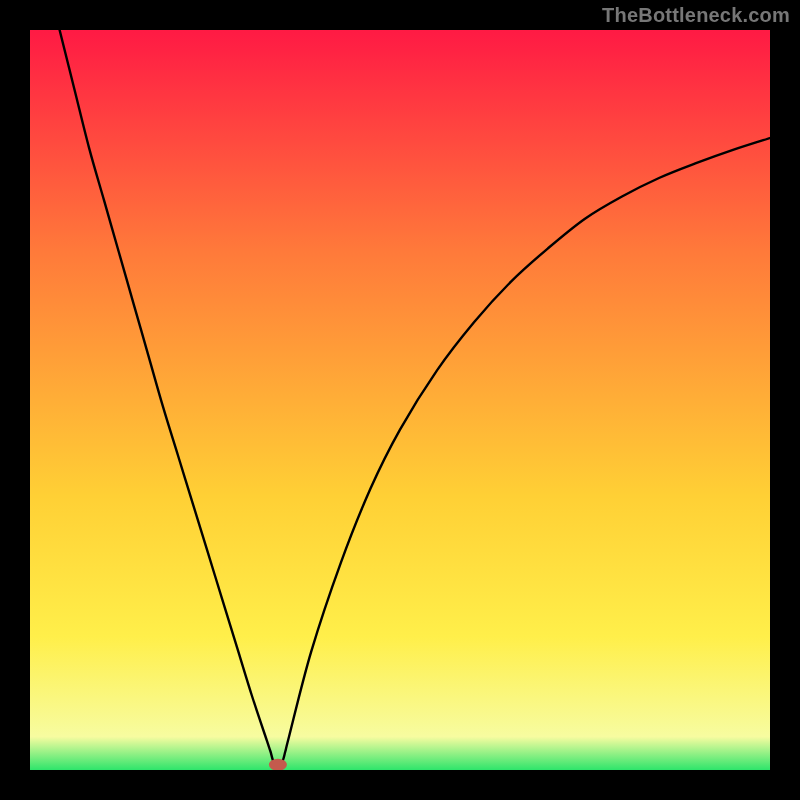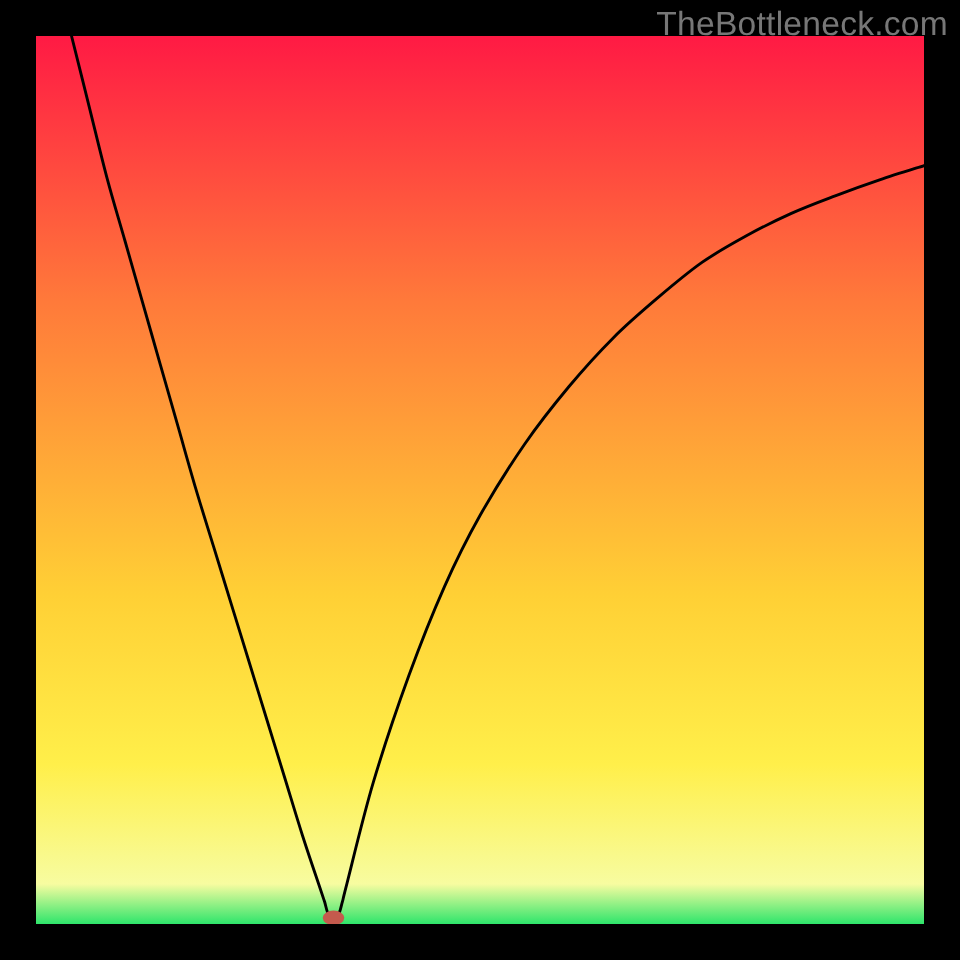--- a/index.html
+++ b/index.html
@@ -24,22 +24,22 @@
     left: 30px;
     top: 30px;
     width: 740px;
     height: 740px;
   }
   .watermark {
     position: absolute;
     top: 4px;
     right: 10px;
     color: #777;
-    font-size: 28px;
-    font-weight: 400;
+    font-size: 20px;
+    font-weight: 700;
     letter-spacing: 0.2px;
   }
   svg {
     display: block;
   }
 </style>
 </head>
 <body>
 
 <div class="frame">

